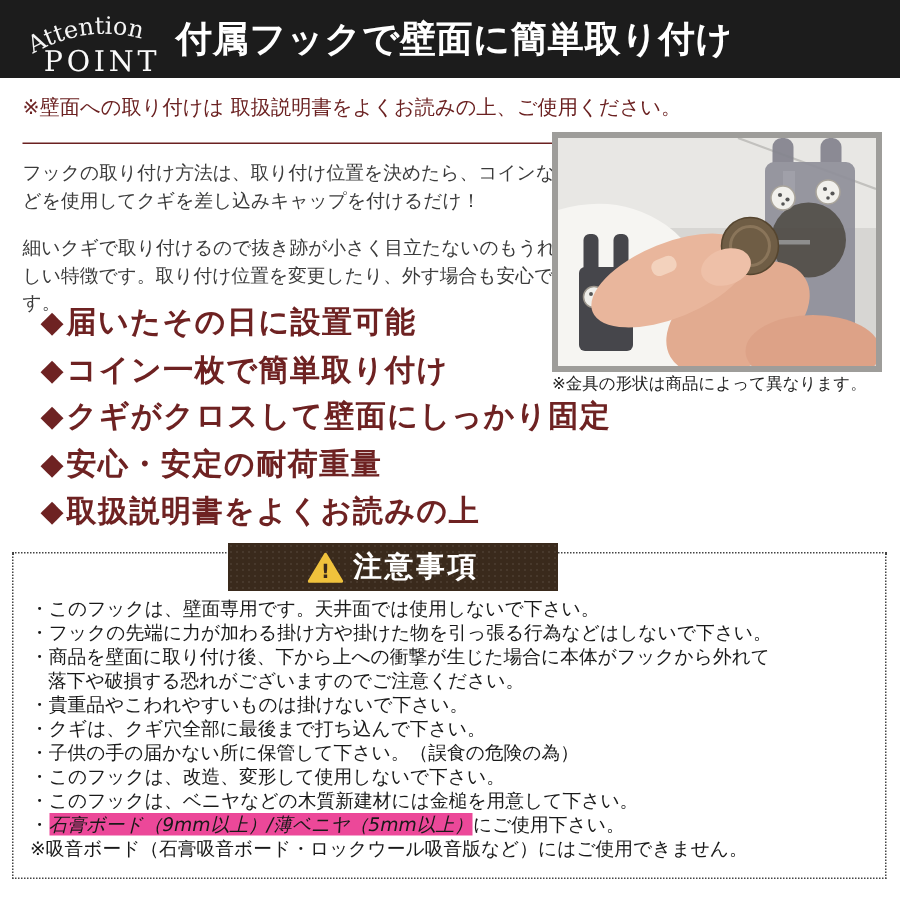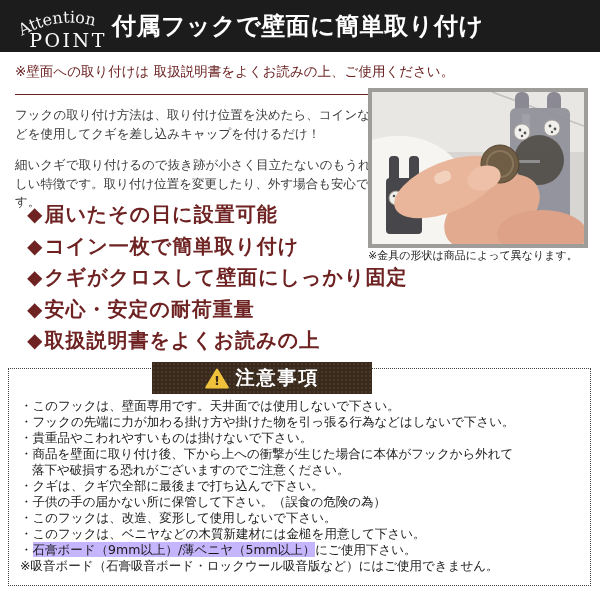--- a/index.html
+++ b/index.html
@@ -3,21 +3,21 @@
 <meta charset="utf-8">
 <style>
   html,body{margin:0;padding:0;background:#fff;}
   .page{position:relative;width:600px;height:600px;background:#ffffff;overflow:hidden;
         font-family:"DejaVu Sans","Liberation Sans",sans-serif;}
 
   
   .header-bar{position:absolute;left:0;top:0;width:600px;height:52px;background:#1c1c1c;}
   .badge{position:absolute;left:12px;top:1px;width:112px;height:50px;}
   .page-title{position:absolute;left:112px;top:0;width:382px;height:44px;line-height:53px;
-              text-align:left;font-size:24px;font-weight:bold;color:#ffffff;letter-spacing:0.5px;}
+              text-align:center;font-size:24px;font-weight:bold;color:#ffffff;letter-spacing:0.5px;}
 
   
   .notice{position:absolute;left:15px;top:61px;}
   .notice-text{font-size:13.5px;color:#6b2121;padding-bottom:15px;border-bottom:1px solid #6b2121;}
 
   
   .intro{position:absolute;left:15px;top:99px;width:356px;}
   .intro p{margin:7px 0 13px 0;font-size:12.5px;line-height:18.5px;color:#3b3b3b;}
 
   
@@ -34,21 +34,21 @@
   
   .caution-box{position:absolute;left:8px;top:368px;width:583px;height:218px;
                border:1px dotted #444;box-sizing:border-box;background:#ffffff;}
   .caution-header{position:absolute;left:143px;top:-7px;width:220px;height:32px;background:#3a2a1c;
                   background-image:radial-gradient(rgba(255,255,255,0.07) 1px,transparent 1px);
                   background-size:4px 4px;
                   display:flex;align-items:center;justify-content:center;gap:7px;}
   .caution-heading{color:#ffffff;font-size:19px;font-weight:bold;letter-spacing:2px;}
   .caution-list{position:absolute;left:11px;top:29px;width:505px;}
   .caution-item{font-size:12.5px;line-height:16px;color:#191919;padding-left:12px;text-indent:-12px;}
-  .hl{background:#c4b5fd;}
+  .hl{background:#ec4899;font-style:italic;}
 </style>
 </head>
 <body>
 
 <div class="page">
 
   <div class="header-bar">
     <svg class="badge" viewBox="0 0 112 50">
       <path id="badge-arc" d="M 8 36 Q 56 8 104 34" fill="none"></path>
       <text font-family="DejaVu Serif, Liberation Serif, serif" font-size="16" fill="#f5f5f5">
@@ -136,22 +136,22 @@
     <div class="caution-header">
       <svg width="24" height="21" viewBox="0 0 24 21">
         <path d="M12 1.5 L22.8 19.5 L1.2 19.5 Z" fill="#f0c23c" stroke="#f0c23c" stroke-width="2" stroke-linejoin="round"></path>
         <text x="12" y="17" text-anchor="middle" font-size="13" font-weight="bold" fill="#3a2a1c">!</text>
       </svg>
       <span class="caution-heading">注意事項</span>
     </div>
     <div class="caution-list">
       <div class="caution-item">・このフックは、壁面専用です。天井面では使用しないで下さい。</div>
       <div class="caution-item">・フックの先端に力が加わる掛け方や掛けた物を引っ張る行為などはしないで下さい。</div>
+      <div class="caution-item">・商品を壁面に取り付け後、下から上への衝撃が生じた場合に本体がフックから外れて落下や破損する恐れがございますのでご注意ください。</div>
       <div class="caution-item">・貴重品やこわれやすいものは掛けないで下さい。</div>
-      <div class="caution-item">・商品を壁面に取り付け後、下から上への衝撃が生じた場合に本体がフックから外れて落下や破損する恐れがございますのでご注意ください。</div>
       <div class="caution-item">・クギは、クギ穴全部に最後まで打ち込んで下さい。</div>
       <div class="caution-item">・子供の手の届かない所に保管して下さい。（誤食の危険の為）</div>
       <div class="caution-item">・このフックは、改造、変形して使用しないで下さい。</div>
       <div class="caution-item">・このフックは、ベニヤなどの木質新建材には金槌を用意して下さい。</div>
       <div class="caution-item"><span>・</span><span class="hl">石膏ボード（9mm以上）/薄ベニヤ（5mm以上）</span><span>にご使用下さい。</span></div>
       <div class="caution-item">※吸音ボード（石膏吸音ボード・ロックウール吸音版など）にはご使用できません。</div>
     </div>
   </div>
 
 </div>

